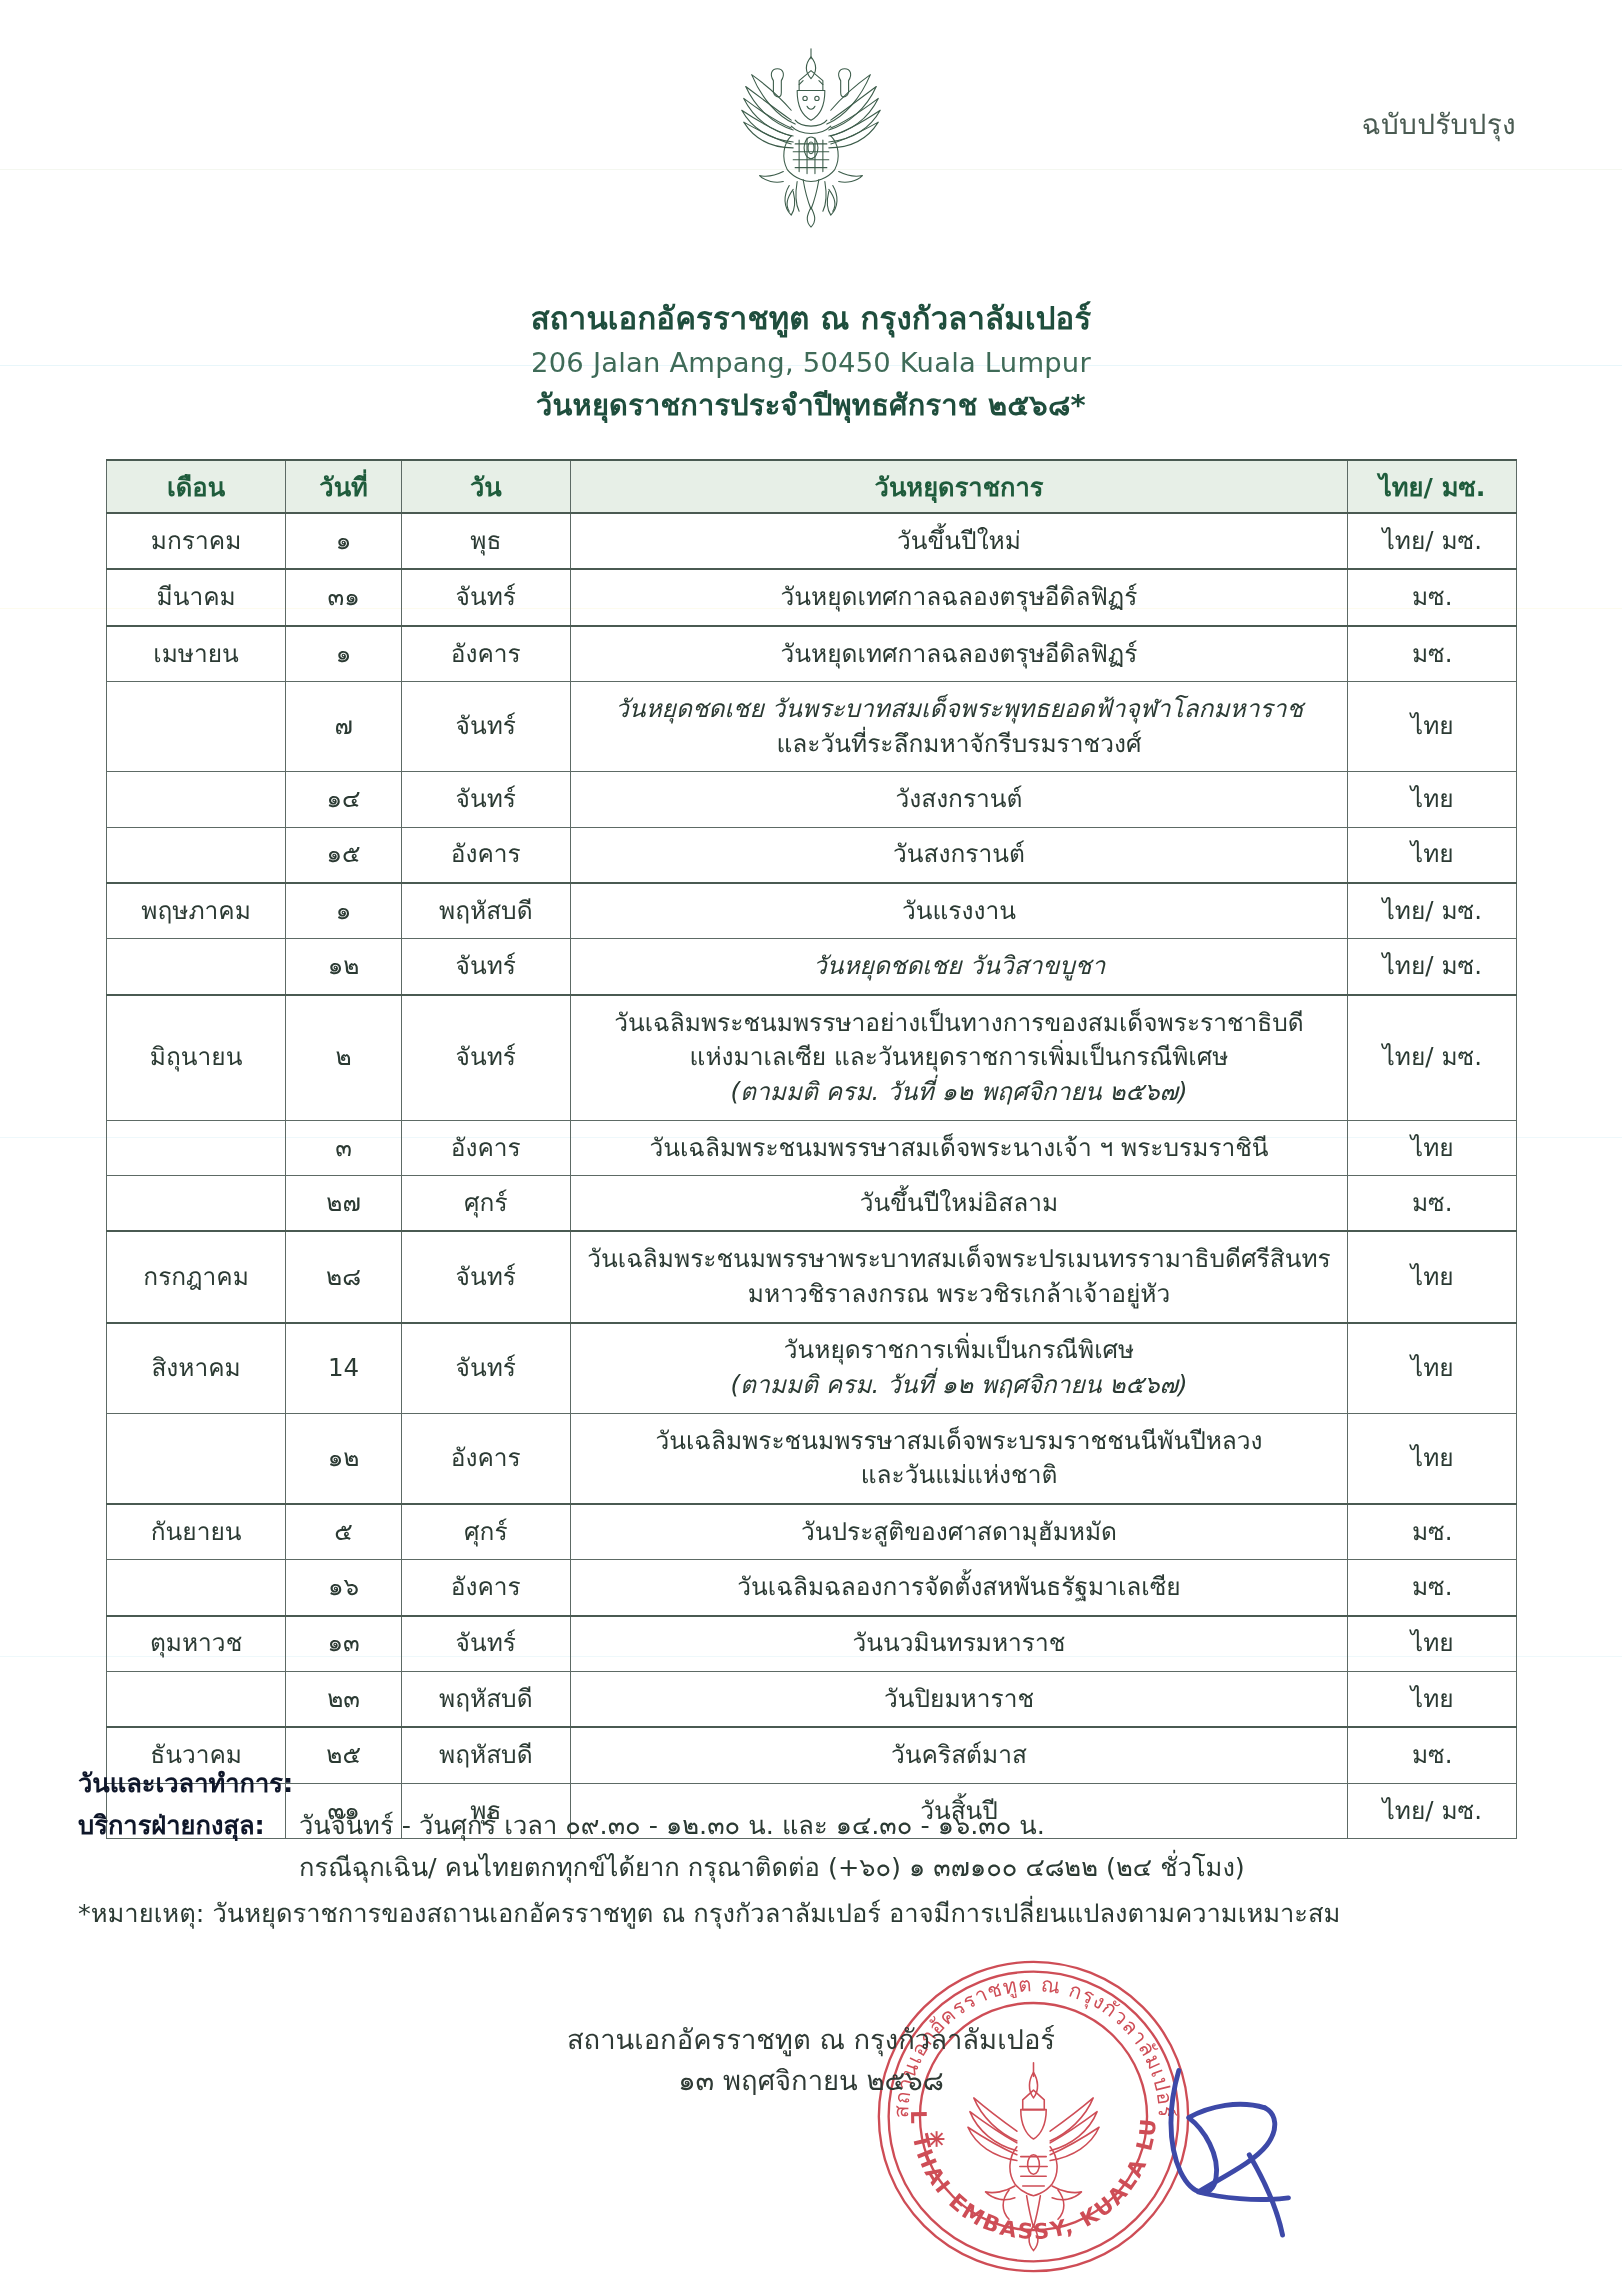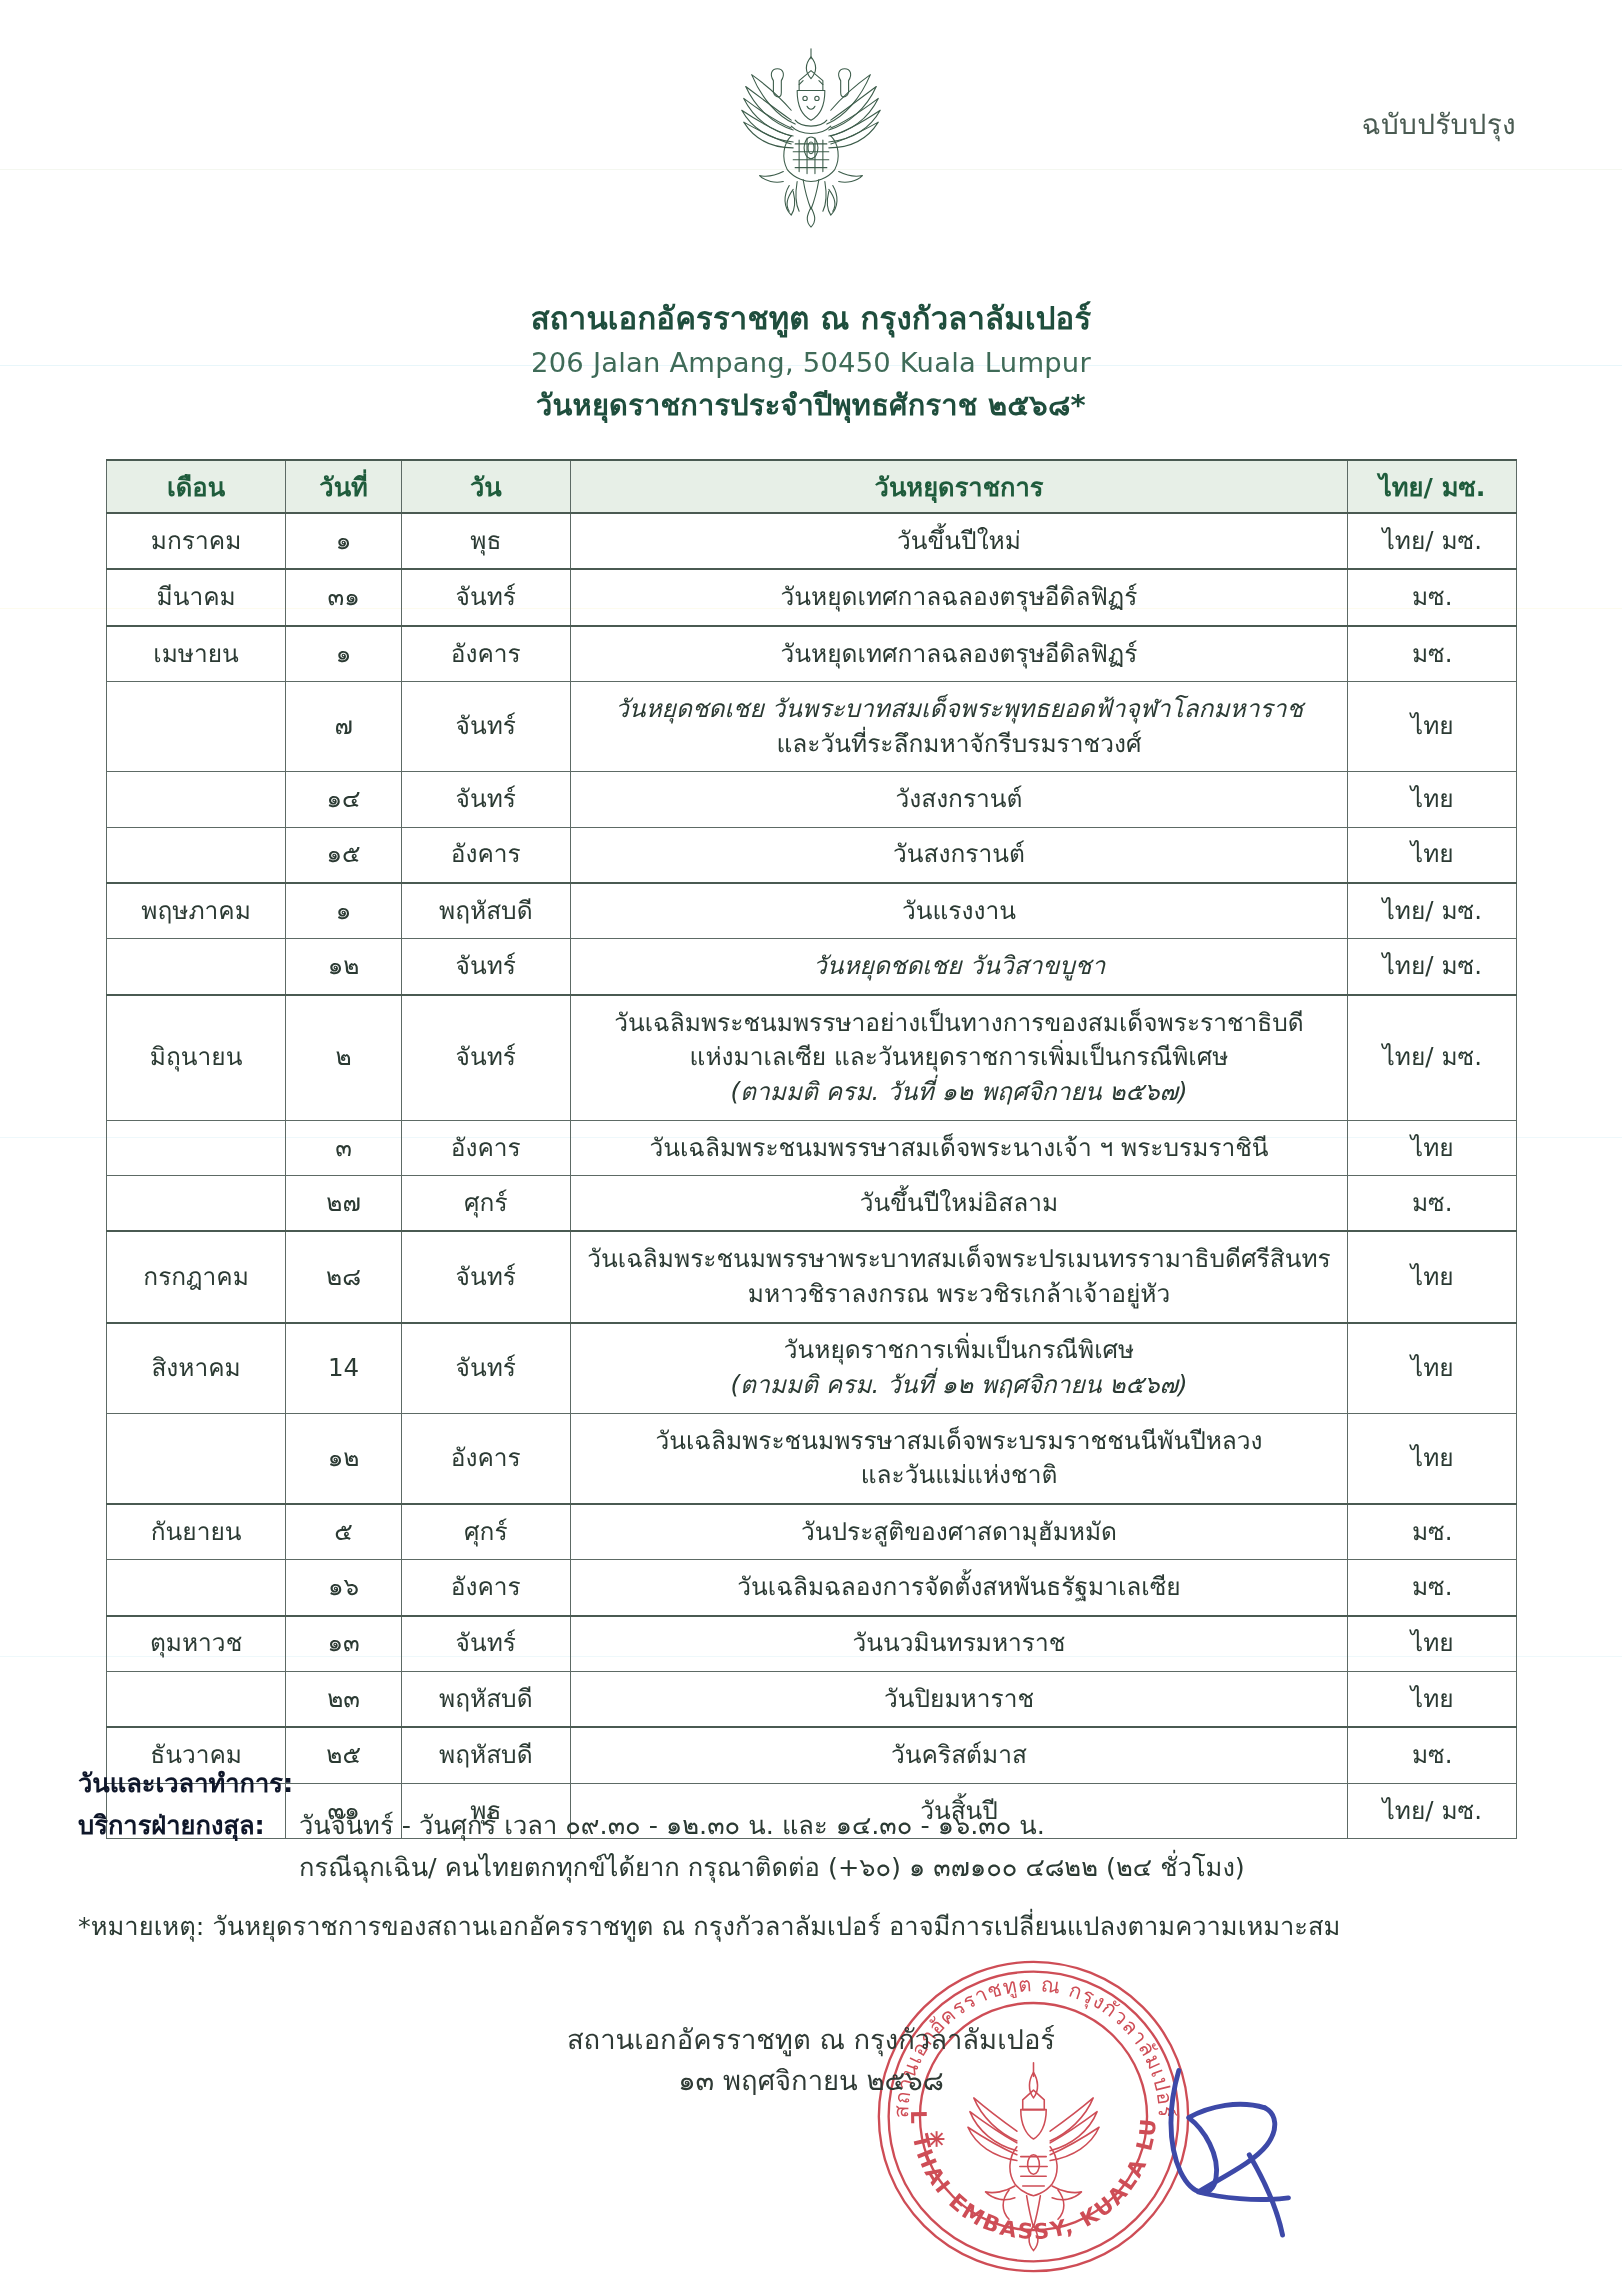--- a/index.html
+++ b/index.html
@@ -131,21 +131,21 @@
     flex:0 0 221px;
     font-weight:bold;
     color:#0f172a;
   }
   .foot-val{flex:1;}
   .foot-indent{
     margin-left:221px;
     margin-bottom:3.9px;
   }
   .foot-note{
-    margin-top:20px;
+    margin-top:7px;
   }
 
   .signature{
     position:absolute;
     left:0;right:0;
     top:2019px;
     text-align:center;
     font-size:27.4px;
     color:#2f3a35;
     line-height:1.5;

